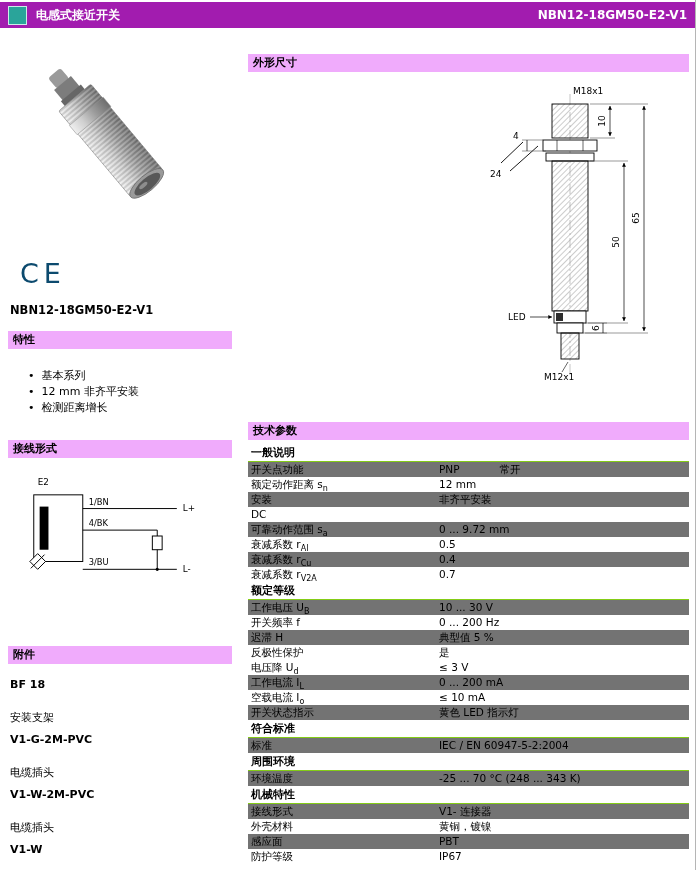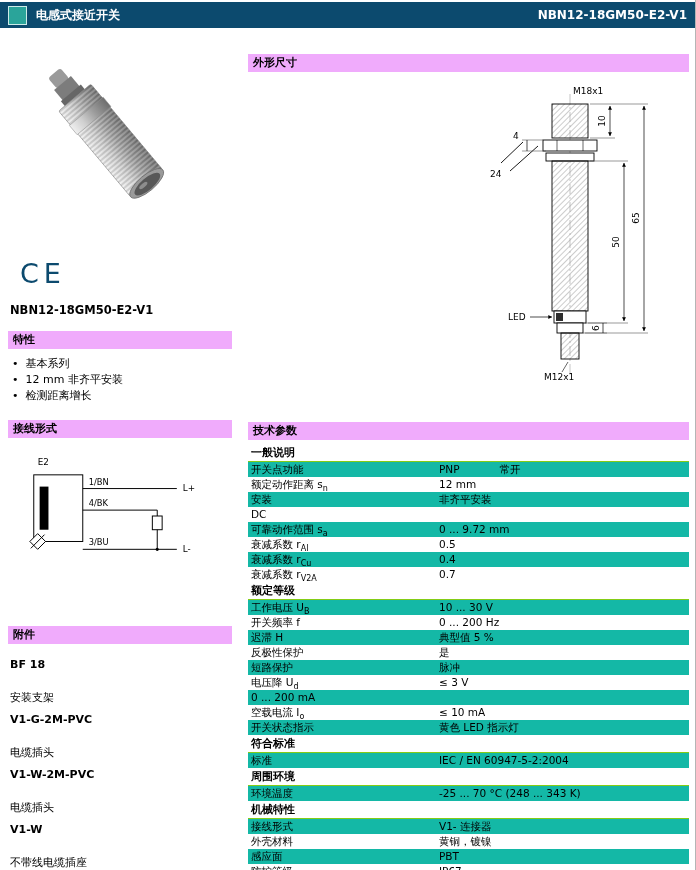--- a/index.html
+++ b/index.html
@@ -2,50 +2,50 @@
 <html><head>
 <meta charset="utf-8">
 <style>
   html,body{margin:0;padding:0;}
   body{
     width:696px;height:870px;overflow:hidden;background:#ffffff;
     font-family:"DejaVu Sans","Liberation Sans",sans-serif;color:#000;
   }
   .page{position:relative;width:695px;height:870px;border-right:1px solid #b5b5b5;overflow:hidden;background:#fff;}
   
-  .topbar{height:26px;background:#0c4a6e;display:flex;align-items:center;padding:0 8px;margin-top:2px;}
+  .topbar{height:26px;background:#a21caf;display:flex;align-items:center;padding:0 8px;margin-top:2px;}
   .brand{width:17px;height:17px;background:#2aa49a;border:1px solid #cdebe8;margin-right:9px;flex:none;}
   .topbar-title{color:#fff;font-weight:bold;font-size:12px;flex:1;}
   .topbar-part{color:#fff;font-weight:bold;font-size:12px;}
   
   .content{display:flex;}
   .left{width:224px;flex:none;padding:12px 6px 0 8px;}
   .right{flex:1;padding:26px 6px 0 10px;min-width:0;}
   
   .bar{background:#f0abfc;font-weight:bold;font-size:11px;line-height:14px;padding:2px 5px;margin-bottom:4px;}
   .left .bar{margin-top:8px;}
   .right .bar{margin-bottom:4px;}
   
   .photo{height:214px;}
   .ce{font-size:27px;color:#0c4a6e;letter-spacing:5px;height:40px;padding:4px 0 0 12px;font-weight:400;}
   .model{font-weight:bold;font-size:11.5px;padding:5px 2px 6px;}
-  ul.features{list-style:none;margin:0;padding:3px 2px 8px;}
+  ul.features{list-style:none;margin:16px;padding:3px 2px 8px;}
   ul.features li{font-size:11px;line-height:16px;}
   ul.features li::before{content:"•";margin:0 7px 0 2px;}
   .wiring{height:168px;padding:8px 0 0 14px;}
   .accessories{padding:2px 2px 0;}
   .acc-name{font-weight:bold;font-size:11px;line-height:15px;margin-top:7px;}
   .acc-desc{font-size:11px;line-height:15px;margin-top:18px;}
   
   .drawing{height:342px;position:relative;margin-bottom:4px;}
   .drawing svg{position:absolute;left:112px;top:0;}
   .table{width:100%;}
   .sec-title{font-weight:bold;font-size:11px;line-height:15px;height:16px;border-bottom:1px solid #84cc16;padding:1px 3px 0;}
   .trow{display:flex;font-size:10.5px;line-height:15px;height:15px;padding:0 3px;white-space:nowrap;}
-  .trow.shade{background:#14b8a6;}
+  .trow.shade{background:#737373;}
   .tlabel{width:188px;flex:none;}
   .tvalue{flex:1;}
   .tvalue .v2{margin-left:40px;}
   sub{font-size:8px;line-height:0;}
   svg text{font-family:"DejaVu Sans","Liberation Sans",sans-serif;}
 </style>
 </head>
 <body>
 
 <div class="page">
@@ -250,29 +250,26 @@
             <span class="tvalue">0 ... 200 Hz</span>
           </div>
           <div class="trow shade">
             <span class="tlabel">迟滞 H</span>
             <span class="tvalue">典型值 5 %</span>
           </div>
           <div class="trow">
             <span class="tlabel">反极性保护</span>
             <span class="tvalue">是</span>
           </div>
-          <div class="trow shade">
-            <span class="tlabel">短路保护</span>
-            <span class="tvalue">脉冲</span>
-          </div>
           <div class="trow">
             <span class="tlabel">电压降 U<sub>d</sub></span>
             <span class="tvalue">≤ 3 V</span>
           </div>
           <div class="trow shade">
+            <span class="tlabel">工作电流 I<sub>L</sub></span>
             <span class="tvalue">0 ... 200 mA</span>
           </div>
           <div class="trow">
             <span class="tlabel">空载电流 I<sub>o</sub></span>
             <span class="tvalue">≤ 10 mA</span>
           </div>
           <div class="trow shade">
             <span class="tlabel">开关状态指示</span>
             <span class="tvalue">黄色 LED 指示灯</span>
           </div>

